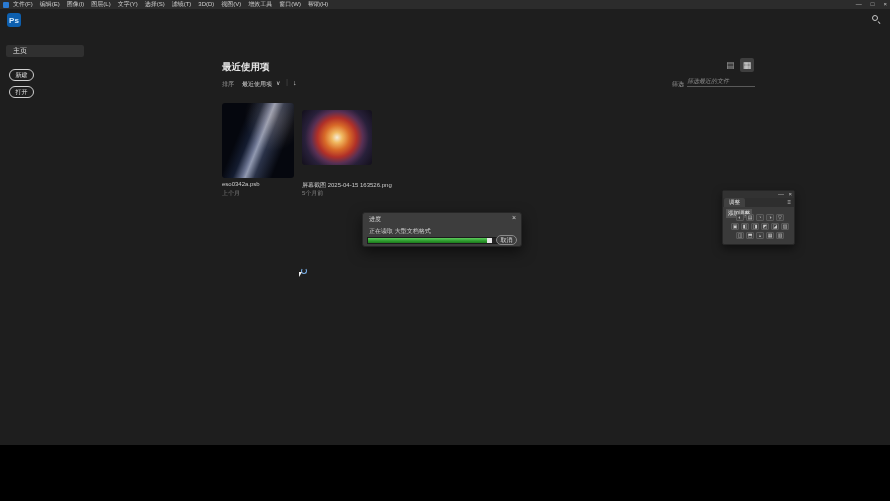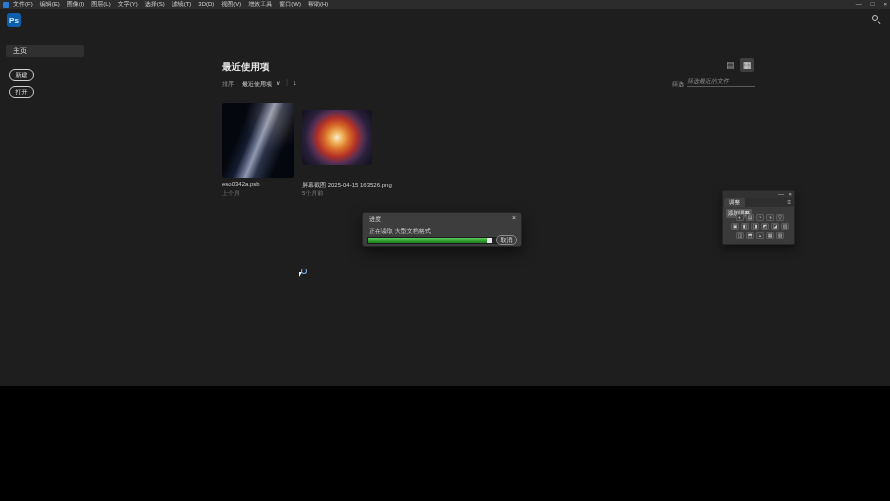--- a/index.html
+++ b/index.html
@@ -1,18 +1,18 @@
 <!DOCTYPE html>
 <html><head>
 <meta charset="utf-8">
 <style>
   * { margin:0; padding:0; box-sizing:border-box; }
   html,body { background:#000; }
   body { font-family:"Liberation Sans","DejaVu Sans",sans-serif; }
-  #screen { position:relative; width:890px; height:386px; background:#1e1e1e; overflow:hidden; }
+  #screen { position:relative; width:890px; height:445px; background:#1e1e1e; overflow:hidden; }
 
   
   .menubar { position:absolute; left:0; top:0; width:890px; height:9px; background:#2c2c2c; display:flex; align-items:center; }
   .app-mini-icon { width:6px; height:6px; margin:0 4px 0 3px; border-radius:1px; background:#2a7ad2; }
   .menu-item { font-size:6px; color:#cfcfcf; margin-right:7px; white-space:nowrap; line-height:9px; }
   .win-controls { position:absolute; right:3px; top:0; height:9px; display:flex; align-items:center; gap:9px; }
   .win-btn { font-size:6px; color:#c9c9c9; line-height:9px; }
 
   
   .ps-logo { position:absolute; left:7px; top:13px; width:14px; height:14px; border-radius:3px; background:#0d5fae; color:#d6ecff; font-size:8px; font-weight:bold; display:flex; align-items:center; justify-content:center; }

